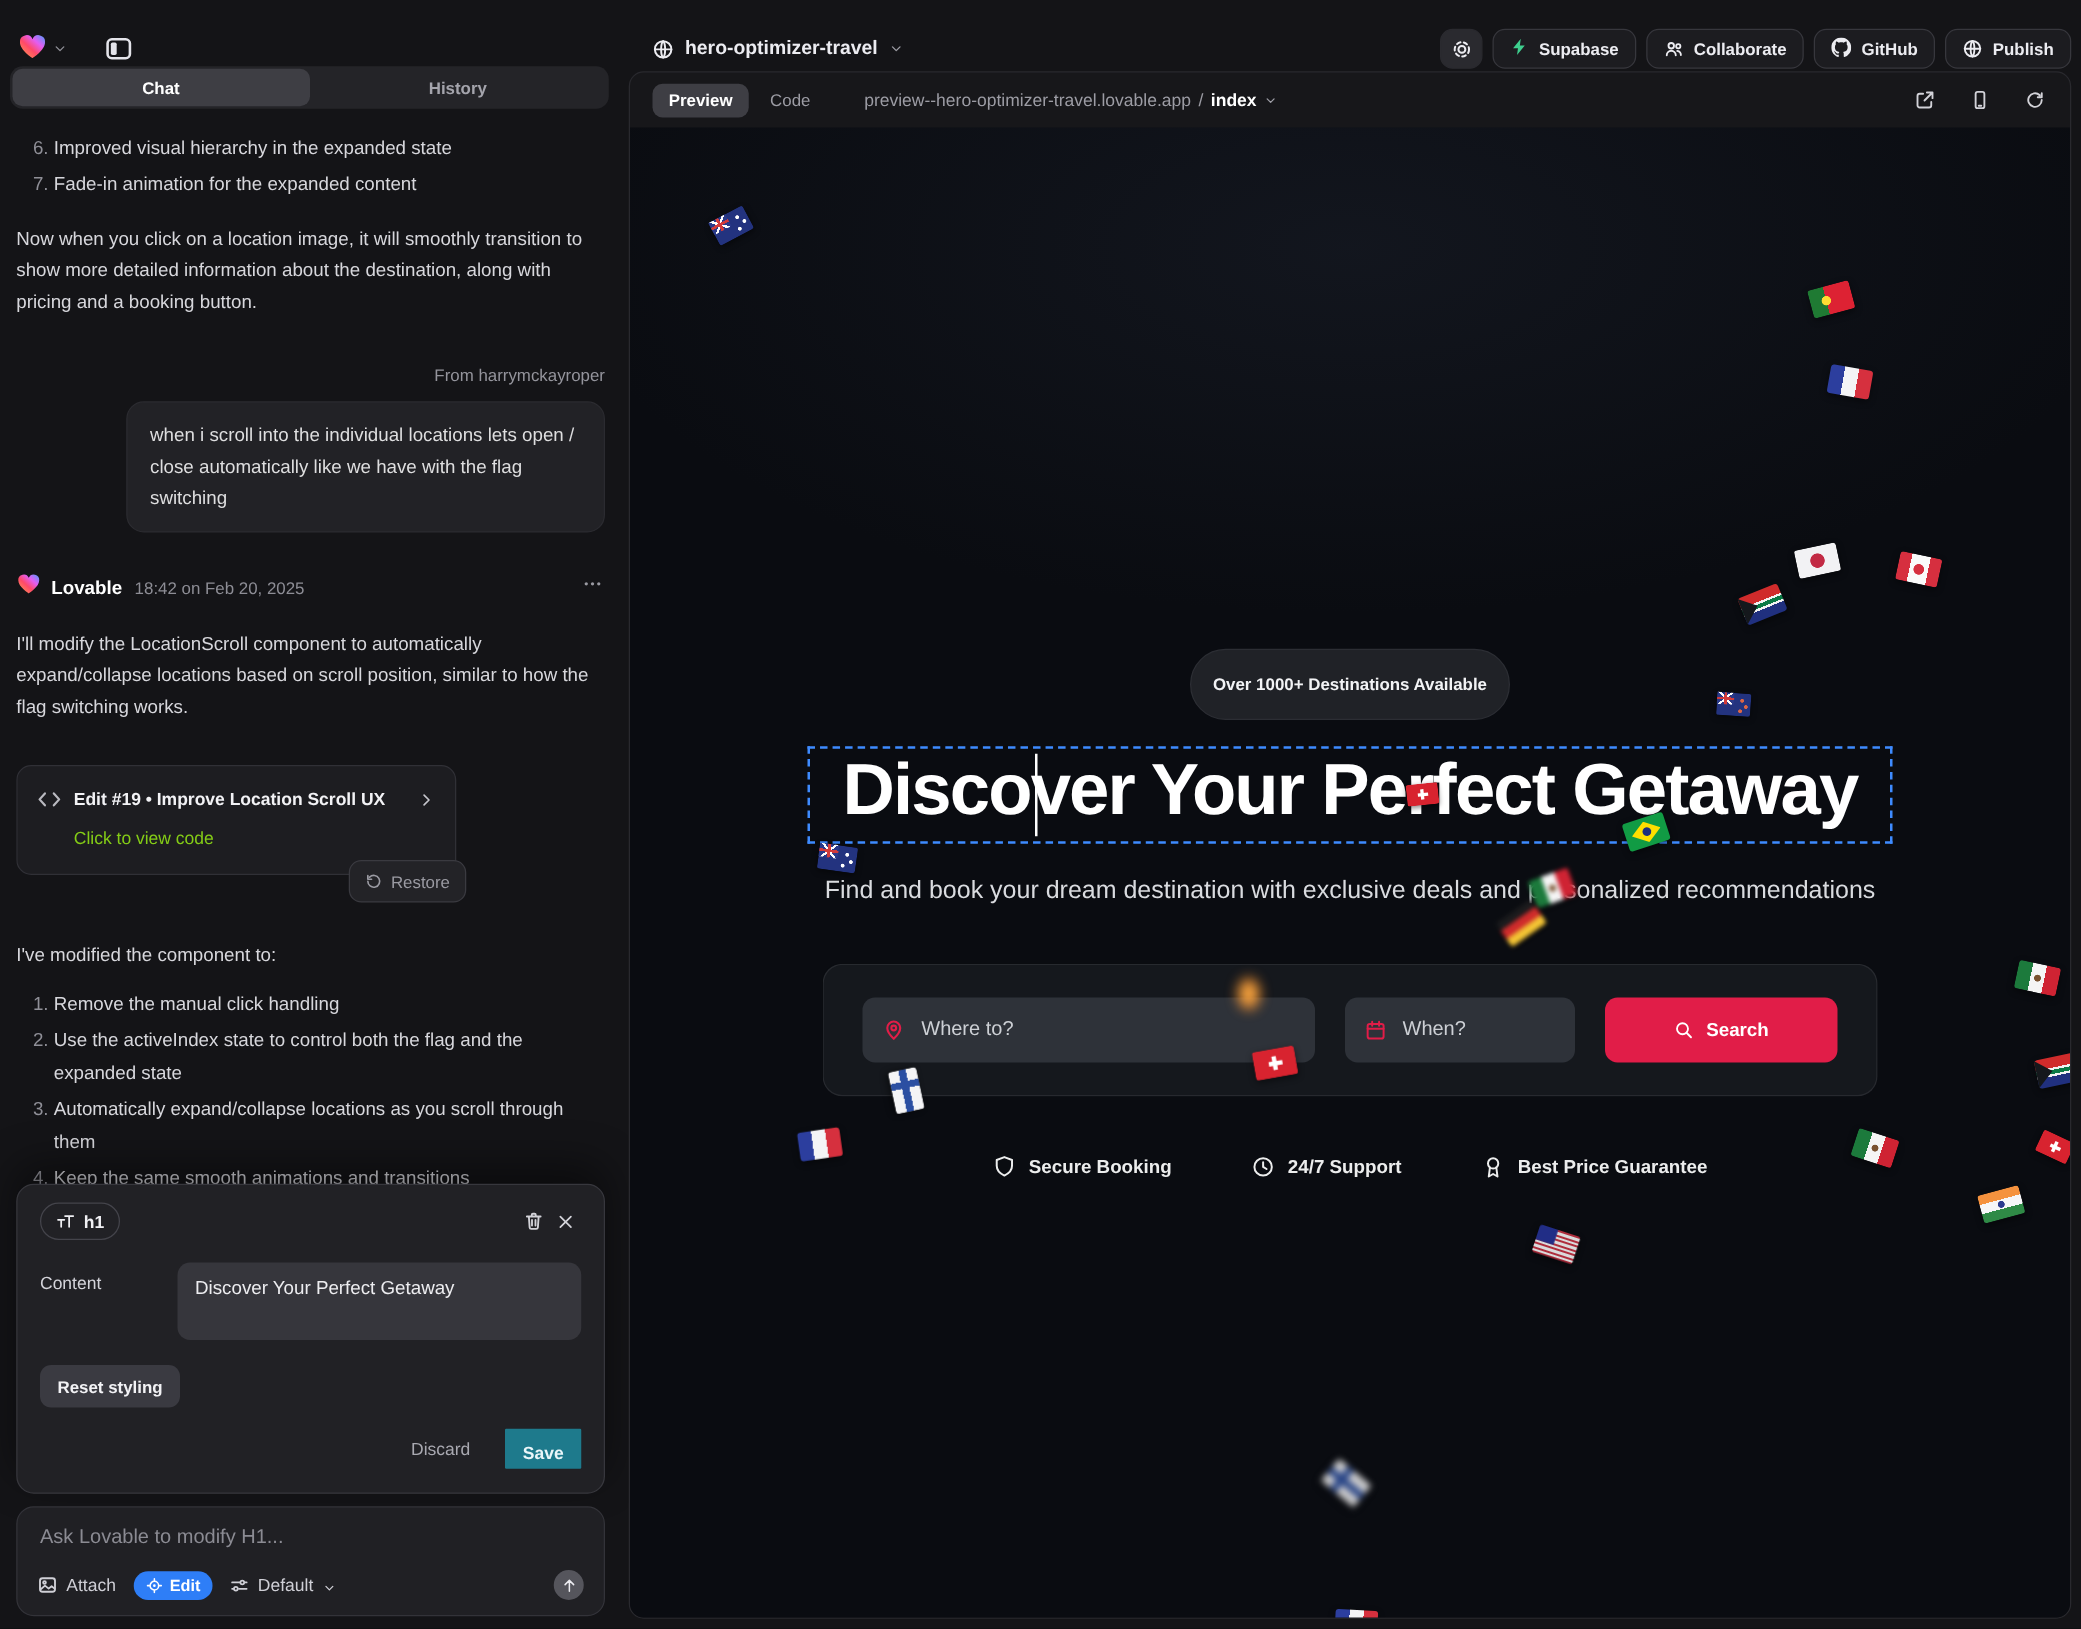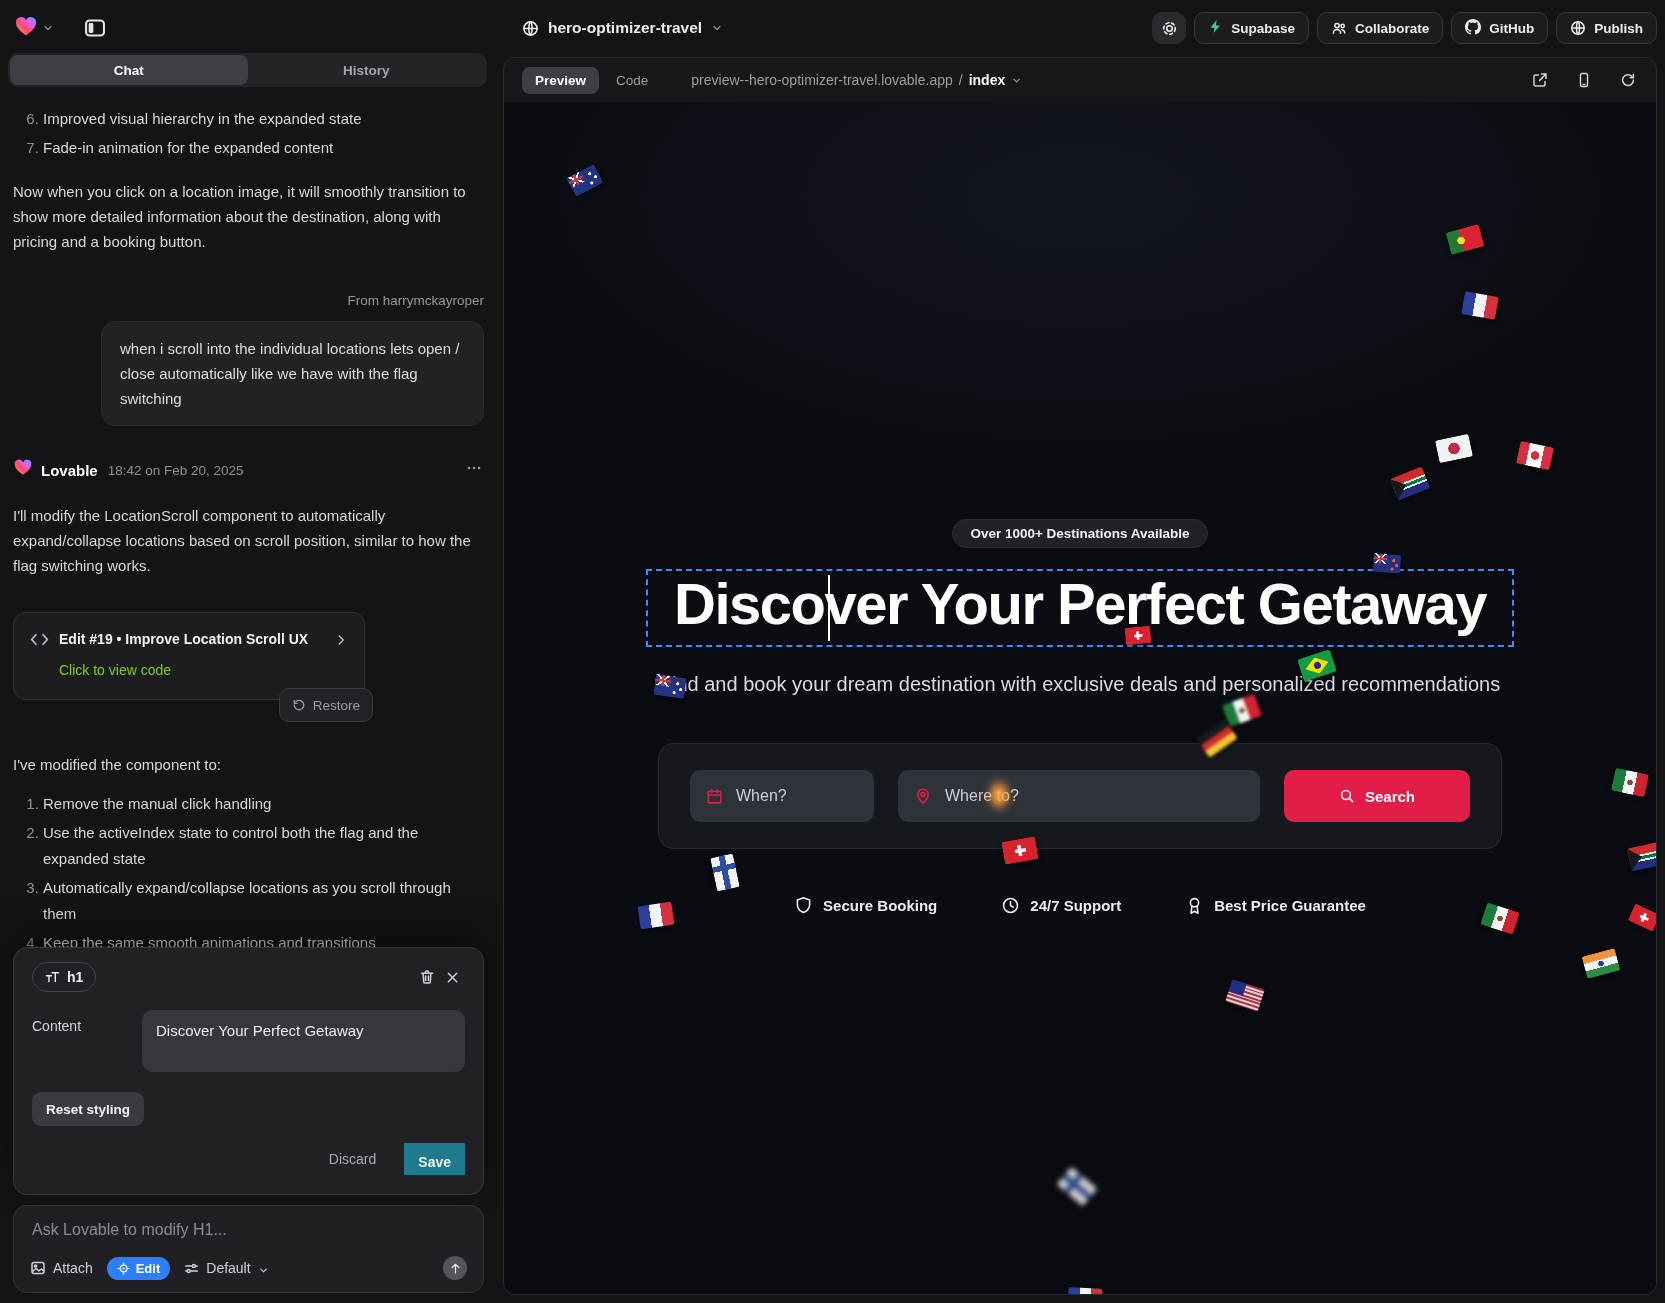--- a/index.html
+++ b/index.html
@@ -3,21 +3,21 @@
 <meta charset="utf-8">
 <style>
   html,body{margin:0;padding:0;background:#0c0c0e;}
   *{box-sizing:border-box;font-family:"Liberation Sans",sans-serif;}
   .stage{position:relative;width:1665px;height:1303px;background:#141417;overflow:hidden;color:#e8e8ec;}
 
   
   svg.ic{fill:none;stroke:currentColor;stroke-width:1.5;stroke-linecap:round;stroke-linejoin:round;display:block;}
 
   
-  .topbar{position:absolute;left:0;top:4px;width:1665px;height:48px;display:flex;align-items:center;}
+  .topbar{position:absolute;left:0;top:15px;width:1665px;height:48px;display:flex;align-items:center;}
   .logo-wrap{display:flex;align-items:center;gap:4px;margin-left:14px;}
   .logo-chev{color:#8e8e96;}
   .panel-toggle{margin-left:26px;background:none;border:0;color:#e4e4ea;padding:4px;cursor:pointer;}
   .project{position:absolute;left:522px;top:0;height:48px;display:flex;align-items:center;gap:9px;color:#ececf1;}
   .project-name{font-size:15.5px;font-weight:700;}
   .project-chev{color:#9a9aa2;}
   .topbar-actions{position:absolute;right:8px;top:8px;display:flex;gap:8px;align-items:center;}
   .tb-btn{height:32px;display:flex;align-items:center;gap:8px;padding:0 13px;background:#1c1c20;
     border:1px solid #37373d;border-radius:10px;color:#ececf1;font-size:13.5px;font-weight:600;cursor:pointer;}
   .tb-btn.icon-only{width:34px;justify-content:center;padding:0;background:#2a2a2f;border-color:#2a2a2f;}
@@ -93,21 +93,21 @@
   .pv-url{margin-left:26px;font-size:14px;color:#9c9ca4;display:flex;align-items:center;gap:6px;cursor:pointer;}
   .pv-url .pg{color:#fff;font-weight:700;}
   .pv-tools{margin-left:auto;display:flex;gap:24px;color:#a8a8b0;}
   .pv-tools .icon-btn{padding:2px;}
 
   
   .site{position:relative;width:100%;height:1194px;background:
     radial-gradient(900px 420px at 50% 8%, rgba(34,40,54,.35), transparent 70%),#0a0c11;overflow:hidden;}
   .hero{position:absolute;left:0;top:417px;width:100%;display:flex;flex-direction:column;align-items:center;z-index:2;}
   .badge{background:#202227;border:1px solid #2c2e34;color:#f2f3f5;font-size:13.5px;font-weight:700;
-    border-radius:999px;padding:6px 17px;}
+    border-radius:999px;padding:20px 17px;}
   .title-wrap{position:relative;margin-top:21px;border:2px dashed var(--accent-blue,#3e8bff);padding:2px 26px 10px;}
   .site-title{font-size:58px;font-weight:800;letter-spacing:-1.5px;color:#fff;white-space:nowrap;line-height:62px;}
   .caret{position:absolute;left:180px;top:4px;bottom:4px;width:1.5px;background:#fff;}
   .site-sub{margin-top:26px;font-size:20px;color:#d9dbdf;}
   .search-bar{margin-top:47px;width:844px;height:106px;background:rgba(27,29,35,.72);border:1px solid rgba(255,255,255,.08);
     border-radius:16px;display:flex;align-items:center;padding:0 31px;gap:24px;backdrop-filter:blur(3px);}
   .search-field{height:52px;background:rgba(138,145,160,.22);border-radius:10px;display:flex;align-items:center;
     gap:11px;padding:0 16px;color:#e6e7ea;}
   .search-field input{background:none;border:0;outline:none;color:#e6e7ea;font-size:16px;width:100%;}
   .search-field input::placeholder{color:#cdd0d5;}
@@ -534,37 +534,37 @@
         <div class="badge">Over 1000+ Destinations Available</div>
 
         <div class="title-wrap">
           <h1 class="site-title" style="margin:0">Discover Your Perfect Getaway</h1>
           <div class="caret"></div>
         </div>
 
         <div class="site-sub">Find and book your dream destination with exclusive deals and personalized recommendations</div>
 
         <div class="search-bar">
+          <div class="search-field field-where">
+            <span class="rose">
+              <svg class="ic" width="18" height="18" viewBox="0 0 16 16" stroke-width="1.7">
+                  <path d="M8 14.3S3.4 9.9 3.4 6.6a4.6 4.6 0 0 1 9.2 0C12.6 9.9 8 14.3 8 14.3z"></path>
+                  <circle cx="8" cy="6.6" r="1.7"></circle>
+                </svg>
+            </span>
+            <input placeholder="Where to?" style="">
+          </div>
           <div class="search-field field-when">
             <span class="rose">
               <svg class="ic" width="17" height="17" viewBox="0 0 16 16" stroke-width="1.7">
                   <rect x="2" y="3" width="12" height="11" rx="1.6"></rect>
                   <path d="M2 6.6h12M5.4 1.4v3M10.6 1.4v3"></path>
                 </svg>
             </span>
             <input placeholder="When?" style="">
-          </div>
-          <div class="search-field field-where">
-            <span class="rose">
-              <svg class="ic" width="18" height="18" viewBox="0 0 16 16" stroke-width="1.7">
-                  <path d="M8 14.3S3.4 9.9 3.4 6.6a4.6 4.6 0 0 1 9.2 0C12.6 9.9 8 14.3 8 14.3z"></path>
-                  <circle cx="8" cy="6.6" r="1.7"></circle>
-                </svg>
-            </span>
-            <input placeholder="Where to?" style="">
           </div>
           <button class="search-btn">
             <span>
               <svg class="ic" width="16" height="16" viewBox="0 0 16 16" stroke-width="1.8">
                   <circle cx="7" cy="7" r="4.4"></circle>
                   <path d="m10.4 10.4 3.4 3.4"></path>
                 </svg>
             </span>
             <span>Search</span>
           </button>

